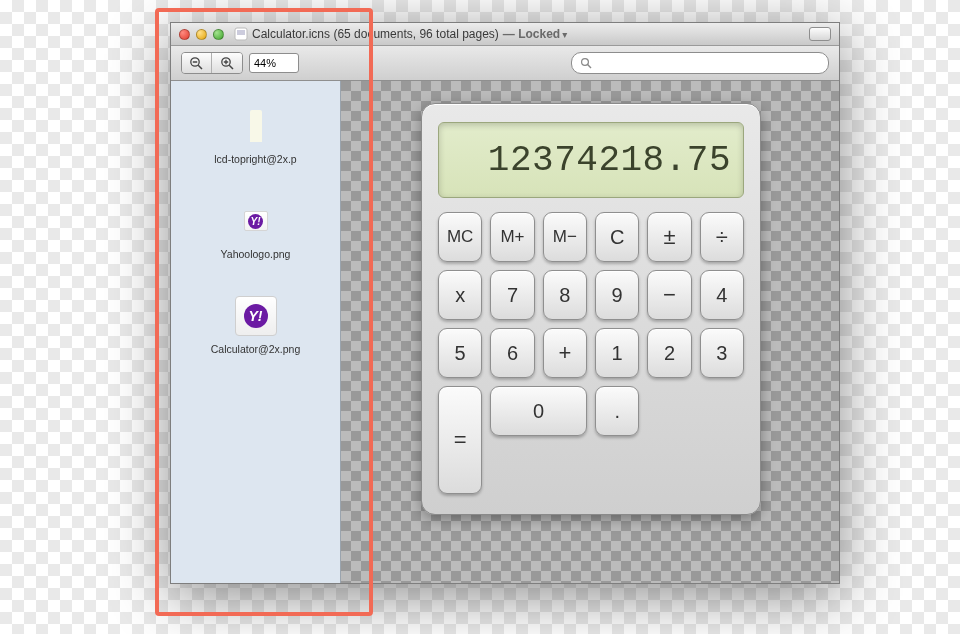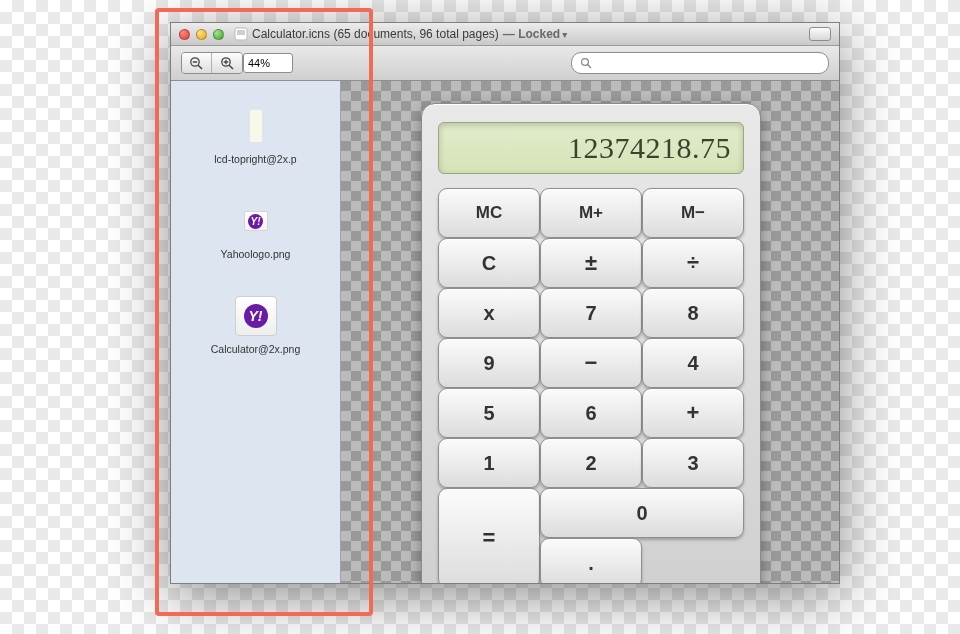--- a/index.html
+++ b/index.html
@@ -20,21 +20,21 @@
   .dot.red{background:radial-gradient(circle at 30% 30%,#ff8a80,#e13c2e);}
   .dot.yellow{background:radial-gradient(circle at 30% 30%,#ffe08a,#e5a50a);}
   .dot.green{background:radial-gradient(circle at 30% 30%,#a3e38f,#3fa52c);}
   .proxy{width:14px;height:14px;margin-right:4px;display:flex;align-items:center;justify-content:center;}
   .title-text{font-weight:400;}
   .locked{color:#6a6a6a;margin-left:4px;font-weight:bold;}
   .chev{margin-left:2px;color:#6a6a6a;font-size:10px;}
   .title-right{margin-left:auto;display:flex;align-items:center;gap:8px;}
   .pill{width:20px;height:12px;border-radius:3px;background:linear-gradient(#fcfcfc,#d7d7d7);border:1px solid #8e8e8e;}
 
-  .toolbar{height:34px;background:linear-gradient(#e9e9e9,#cfcfcf);border-bottom:1px solid #8f8f8f;display:flex;align-items:center;padding:0 10px;}
+  .toolbar{height:34px;background:linear-gradient(#e9e9e9,#cfcfcf);border-bottom:1px solid #8f8f8f;display:flex;align-items:center;padding:0 10px;gap:6px;}
   .seg{display:flex;border:1px solid #8d8d8d;border-radius:4px;overflow:hidden;}
   .seg button{width:30px;height:20px;background:linear-gradient(#fdfdfd,#dedede);border:none;border-right:1px solid #b0b0b0;display:flex;align-items:center;justify-content:center;color:#444;font-size:13px;cursor:pointer;}
   .seg button:last-child{border-right:none;}
   .zoom-field{width:40px;height:18px;border:1px solid #8d8d8d;border-radius:3px;background:#fff;font-size:11px;padding:0 4px;text-align:left;}
   .spacer{flex:1;}
   .search{width:240px;height:20px;border-radius:10px;border:1px solid #8d8d8d;background:#fff;display:flex;align-items:center;padding:0 8px;gap:6px;color:#888;}
   .search input{border:none;outline:none;flex:1;font-size:11px;background:transparent;}
 
   .body{flex:1;display:flex;min-height:0;justify-content:space-between;}
   .sidebar{width:170px;background:#dde6f0;border-right:1px solid #9aa4ae;overflow:auto;padding:8px 4px 20px;box-sizing:border-box;}
@@ -47,22 +47,22 @@
   .ybang{background:#6b1aa3;color:#fff;font-weight:bold;border-radius:50%;display:flex;align-items:center;justify-content:center;font-style:italic;}
 
   .canvas{flex:1;position:relative;
     background-image:
       linear-gradient(45deg,#bbb 25%,transparent 25%,transparent 75%,#bbb 75%,#bbb),
       linear-gradient(45deg,#bbb 25%,transparent 25%,transparent 75%,#bbb 75%,#bbb);
     background-size:20px 20px;background-position:0 0,10px 10px;background-color:#999;}
   .calc{position:absolute;left:80px;top:22px;width:340px;border-radius:14px;padding:18px 16px 20px;box-sizing:border-box;
     background:linear-gradient(#e9e9e9,#cfcfcf);border:1px solid #8a8a8a;box-shadow:inset 0 1px 0 #fff,0 4px 14px rgba(0,0,0,.35);}
   .lcd{height:50px;border-radius:6px;background:linear-gradient(#e2eccb,#d7e3b9);border:1px solid #9ba77d;box-shadow:inset 0 2px 6px rgba(0,0,0,.2);
-    display:flex;align-items:center;justify-content:flex-end;padding:0 12px;font-size:30px;color:#3b432c;font-family:Liberation Serif, serif;letter-spacing:.5px;font-weight:300;}
-  .pad{margin-top:14px;display:grid;grid-template-columns:repeat(3,1fr);grid-auto-rows:50px;gap:0;font-weight:bold;}
+    display:flex;align-items:center;justify-content:flex-end;padding:12px 12px;font-size:36px;color:#3b432c;font-family:Liberation Mono, monospace;letter-spacing:.5px;font-weight:300;}
+  .pad{margin-top:14px;display:grid;grid-template-columns:repeat(6,1fr);grid-auto-rows:50px;gap:8px;}
   .key{border-radius:9px;border:1px solid #8f8f8f;background:linear-gradient(#fbfbfb,#dcdcdc);box-shadow:inset 0 1px 0 #fff,0 2px 3px rgba(0,0,0,.25);
     display:flex;align-items:center;justify-content:center;font-size:20px;color:#333;cursor:pointer;user-select:none;}
   .key.small{font-size:17px;}
   .key.op{font-size:22px;}
   .zero{grid-column:span 2;}
 
   
   .anno{position:absolute;left:155px;top:8px;width:210px;height:600px;border:4px solid #f26a55;border-radius:4px;pointer-events:none;}
 </style>
 </head>

